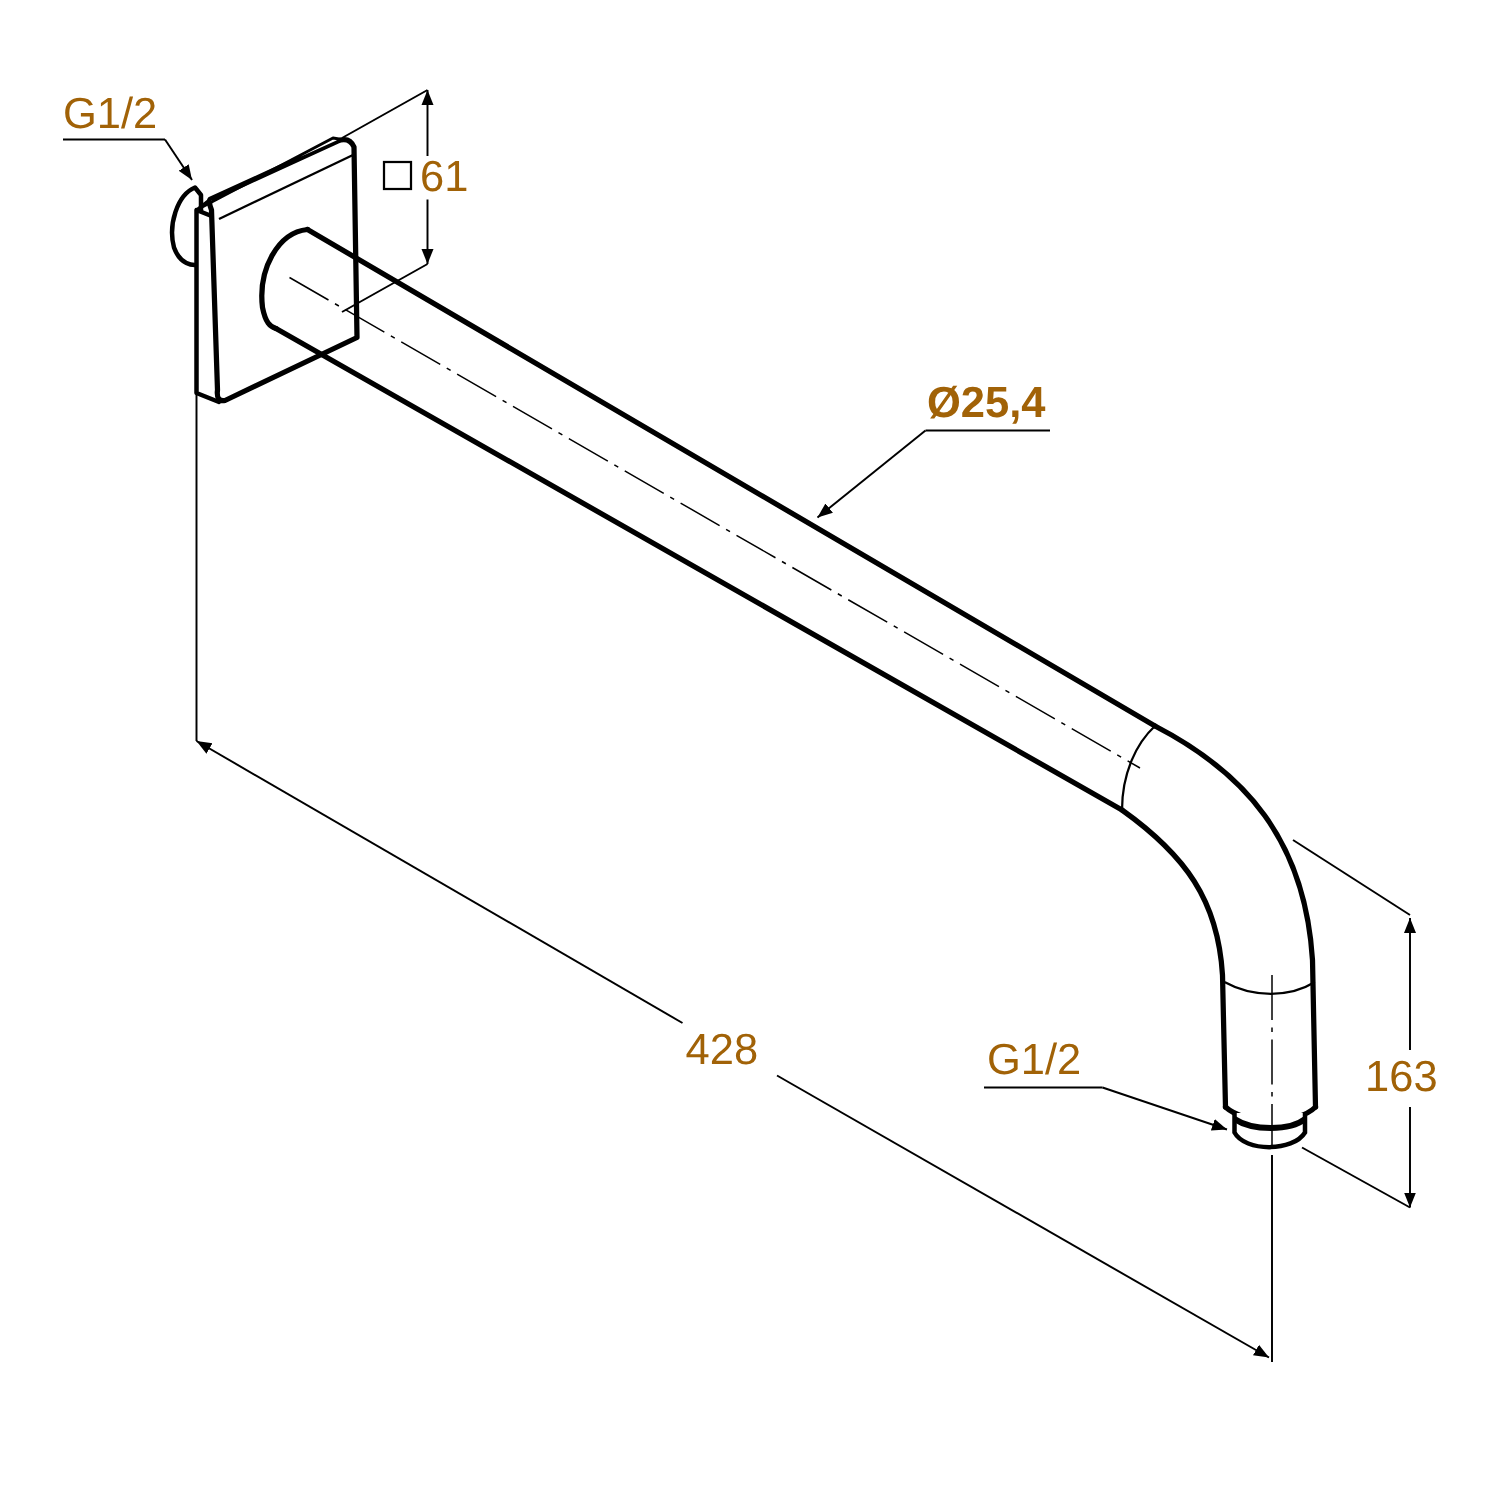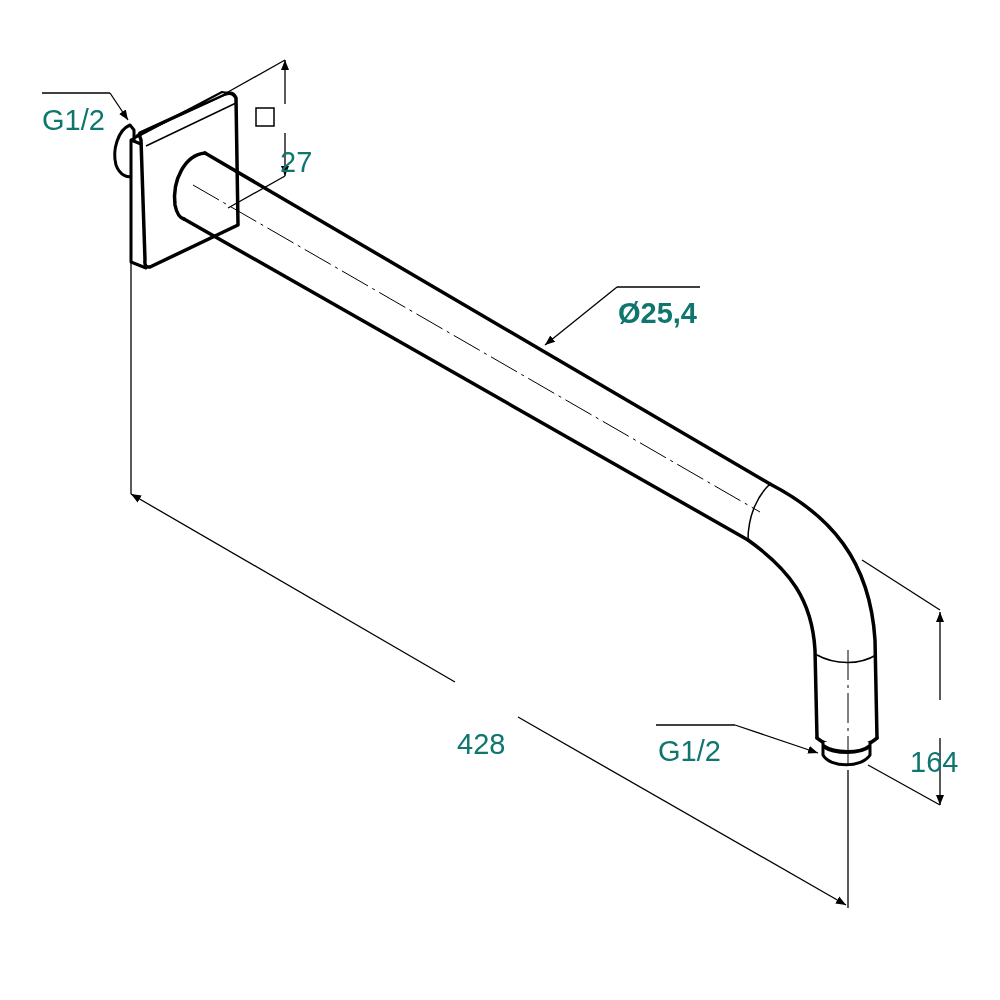--- a/index.html
+++ b/index.html
@@ -1,18 +1,18 @@
 <!DOCTYPE html>
 <html><head>
   <meta charset="utf-8">
   <style>
     html, body { margin: 0; padding: 0; background: #ffffff; }
     body { width: 1000px; height: 1000px; position: relative; overflow: hidden; font-family: "Liberation Sans", sans-serif; }
     svg { position: absolute; left: 0; top: 0; }
-    .lbl { position: absolute; font-family: "Liberation Sans", sans-serif; color: #0f766e; font-size: 29px; line-height: 1; white-space: nowrap; margin-top: 44px; }
+    .lbl { position: absolute; font-family: "Liberation Sans", sans-serif; color: #a16207; font-size: 29px; line-height: 1; white-space: nowrap; }
   </style>
 </head>
 <body>
 
 <svg width="1000" height="1000" viewBox="0 0 1000 1000">
   <defs>
     <marker id="arr" viewBox="0 0 10 10" refX="10" refY="5" markerWidth="10" markerHeight="10" orient="auto-start-reverse" markerUnits="userSpaceOnUse">
       <path d="M0,1 L10,5 L0,9 z" fill="#000"></path>
     </marker>
   </defs>
@@ -84,17 +84,17 @@
     <line x1="940" y1="738" x2="940" y2="805" marker-end="url(#arr)"></line>
 
     <line x1="656" y1="725" x2="735" y2="725"></line>
     <line x1="735" y1="725" x2="818" y2="753" marker-end="url(#arr)"></line>
   </g>
 
   <rect x="256" y="108" width="18" height="18" fill="none" stroke="#000" stroke-width="1.5"></rect>
 </svg>
 
 <div class="lbl" style="left:42px; top:62px;">G1/2</div>
-<div class="lbl" style="left:280px; top:104px;">27</div>
+<div class="lbl" style="left:280px; top:104px;">61</div>
 <div class="lbl" style="left:618px; top:255px;font-weight:bold;">Ø25,4</div>
 <div class="lbl" style="left:457px; top:686px;">428</div>
 <div class="lbl" style="left:658px; top:693px;">G1/2</div>
-<div class="lbl" style="left:910px; top:704px;">164</div>
+<div class="lbl" style="left:910px; top:704px;">163</div>
 
 </body></html>

